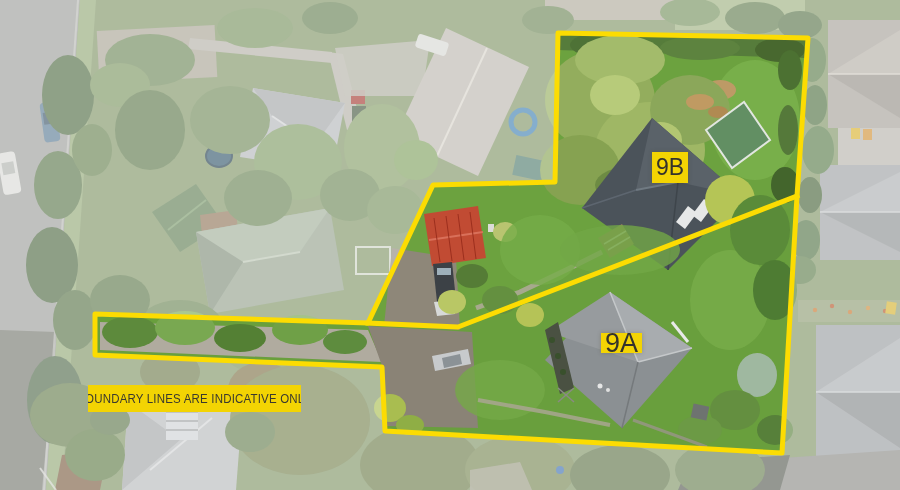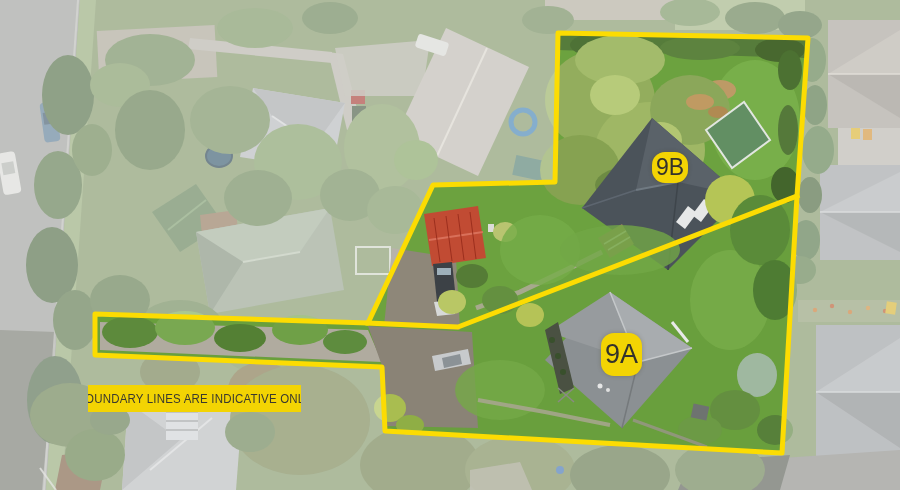--- a/index.html
+++ b/index.html
@@ -5,24 +5,23 @@
   html,body{margin:0;padding:0;background:#222;}
   #stage{
     position:relative;width:900px;height:490px;overflow:hidden;
     font-family:"Liberation Sans",sans-serif;background:#7f9465;
   }
   #scene{position:absolute;left:0;top:0;}
   .lot-label{
     position:absolute;display:flex;align-items:center;justify-content:center;
     background:#F3D403;color:#33322C;font-weight:500;line-height:1;
     box-shadow:0 0 4px rgba(60,50,0,.25);
-    border-radius:13px;
   }
   #label-9b{left:652px;top:152px;width:36px;height:31px;font-size:23px;}
-  #label-9a{left:601px;top:333px;width:41px;height:43px;font-size:27px;}
+  #label-9a{left:601px;top:333px;width:41px;height:20px;font-size:27px;}
   #disclaimer{
     position:absolute;left:88px;top:385px;width:213px;height:27px;
     background:#F3D403;color:#3A392F;display:flex;align-items:center;justify-content:center;
     overflow:hidden;
   }
   #disclaimer span{
     font-size:12.5px;letter-spacing:.2px;white-space:nowrap;
     transform:scaleX(.92);transform-origin:center;
   }
   .boundary{fill:none;stroke:#FCDC02;stroke-width:5;stroke-linejoin:round;stroke-linecap:square;}

